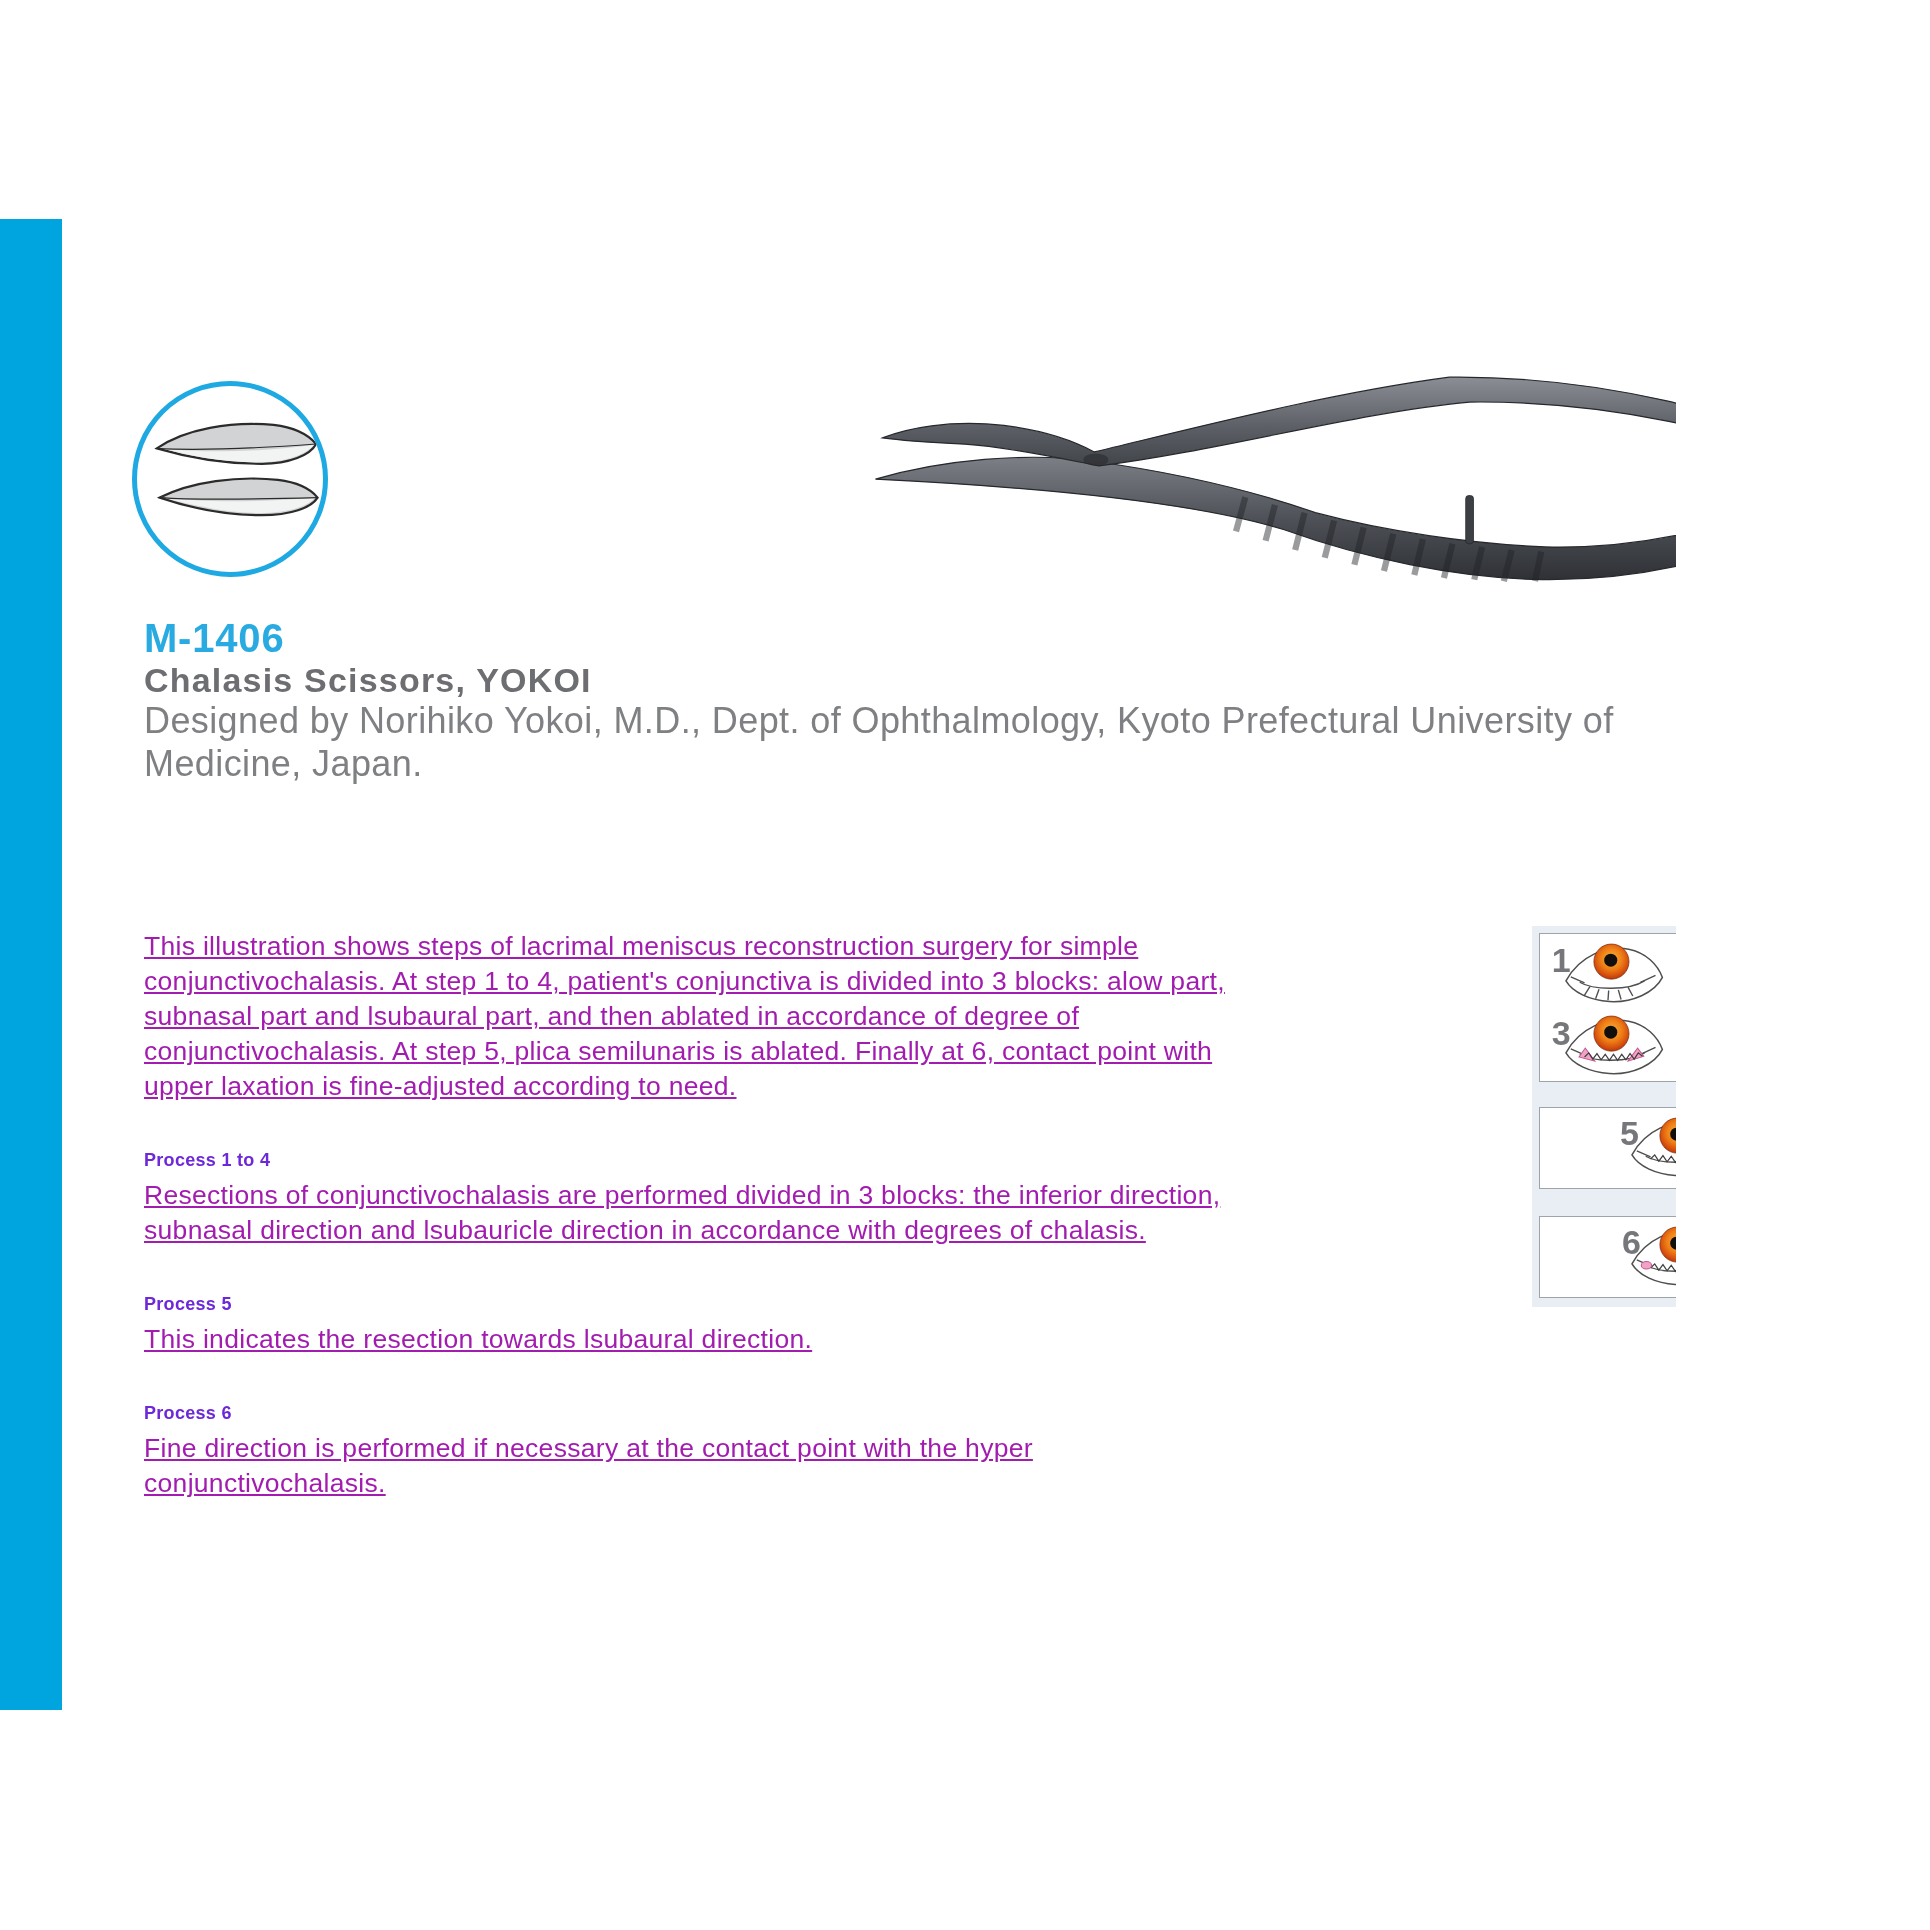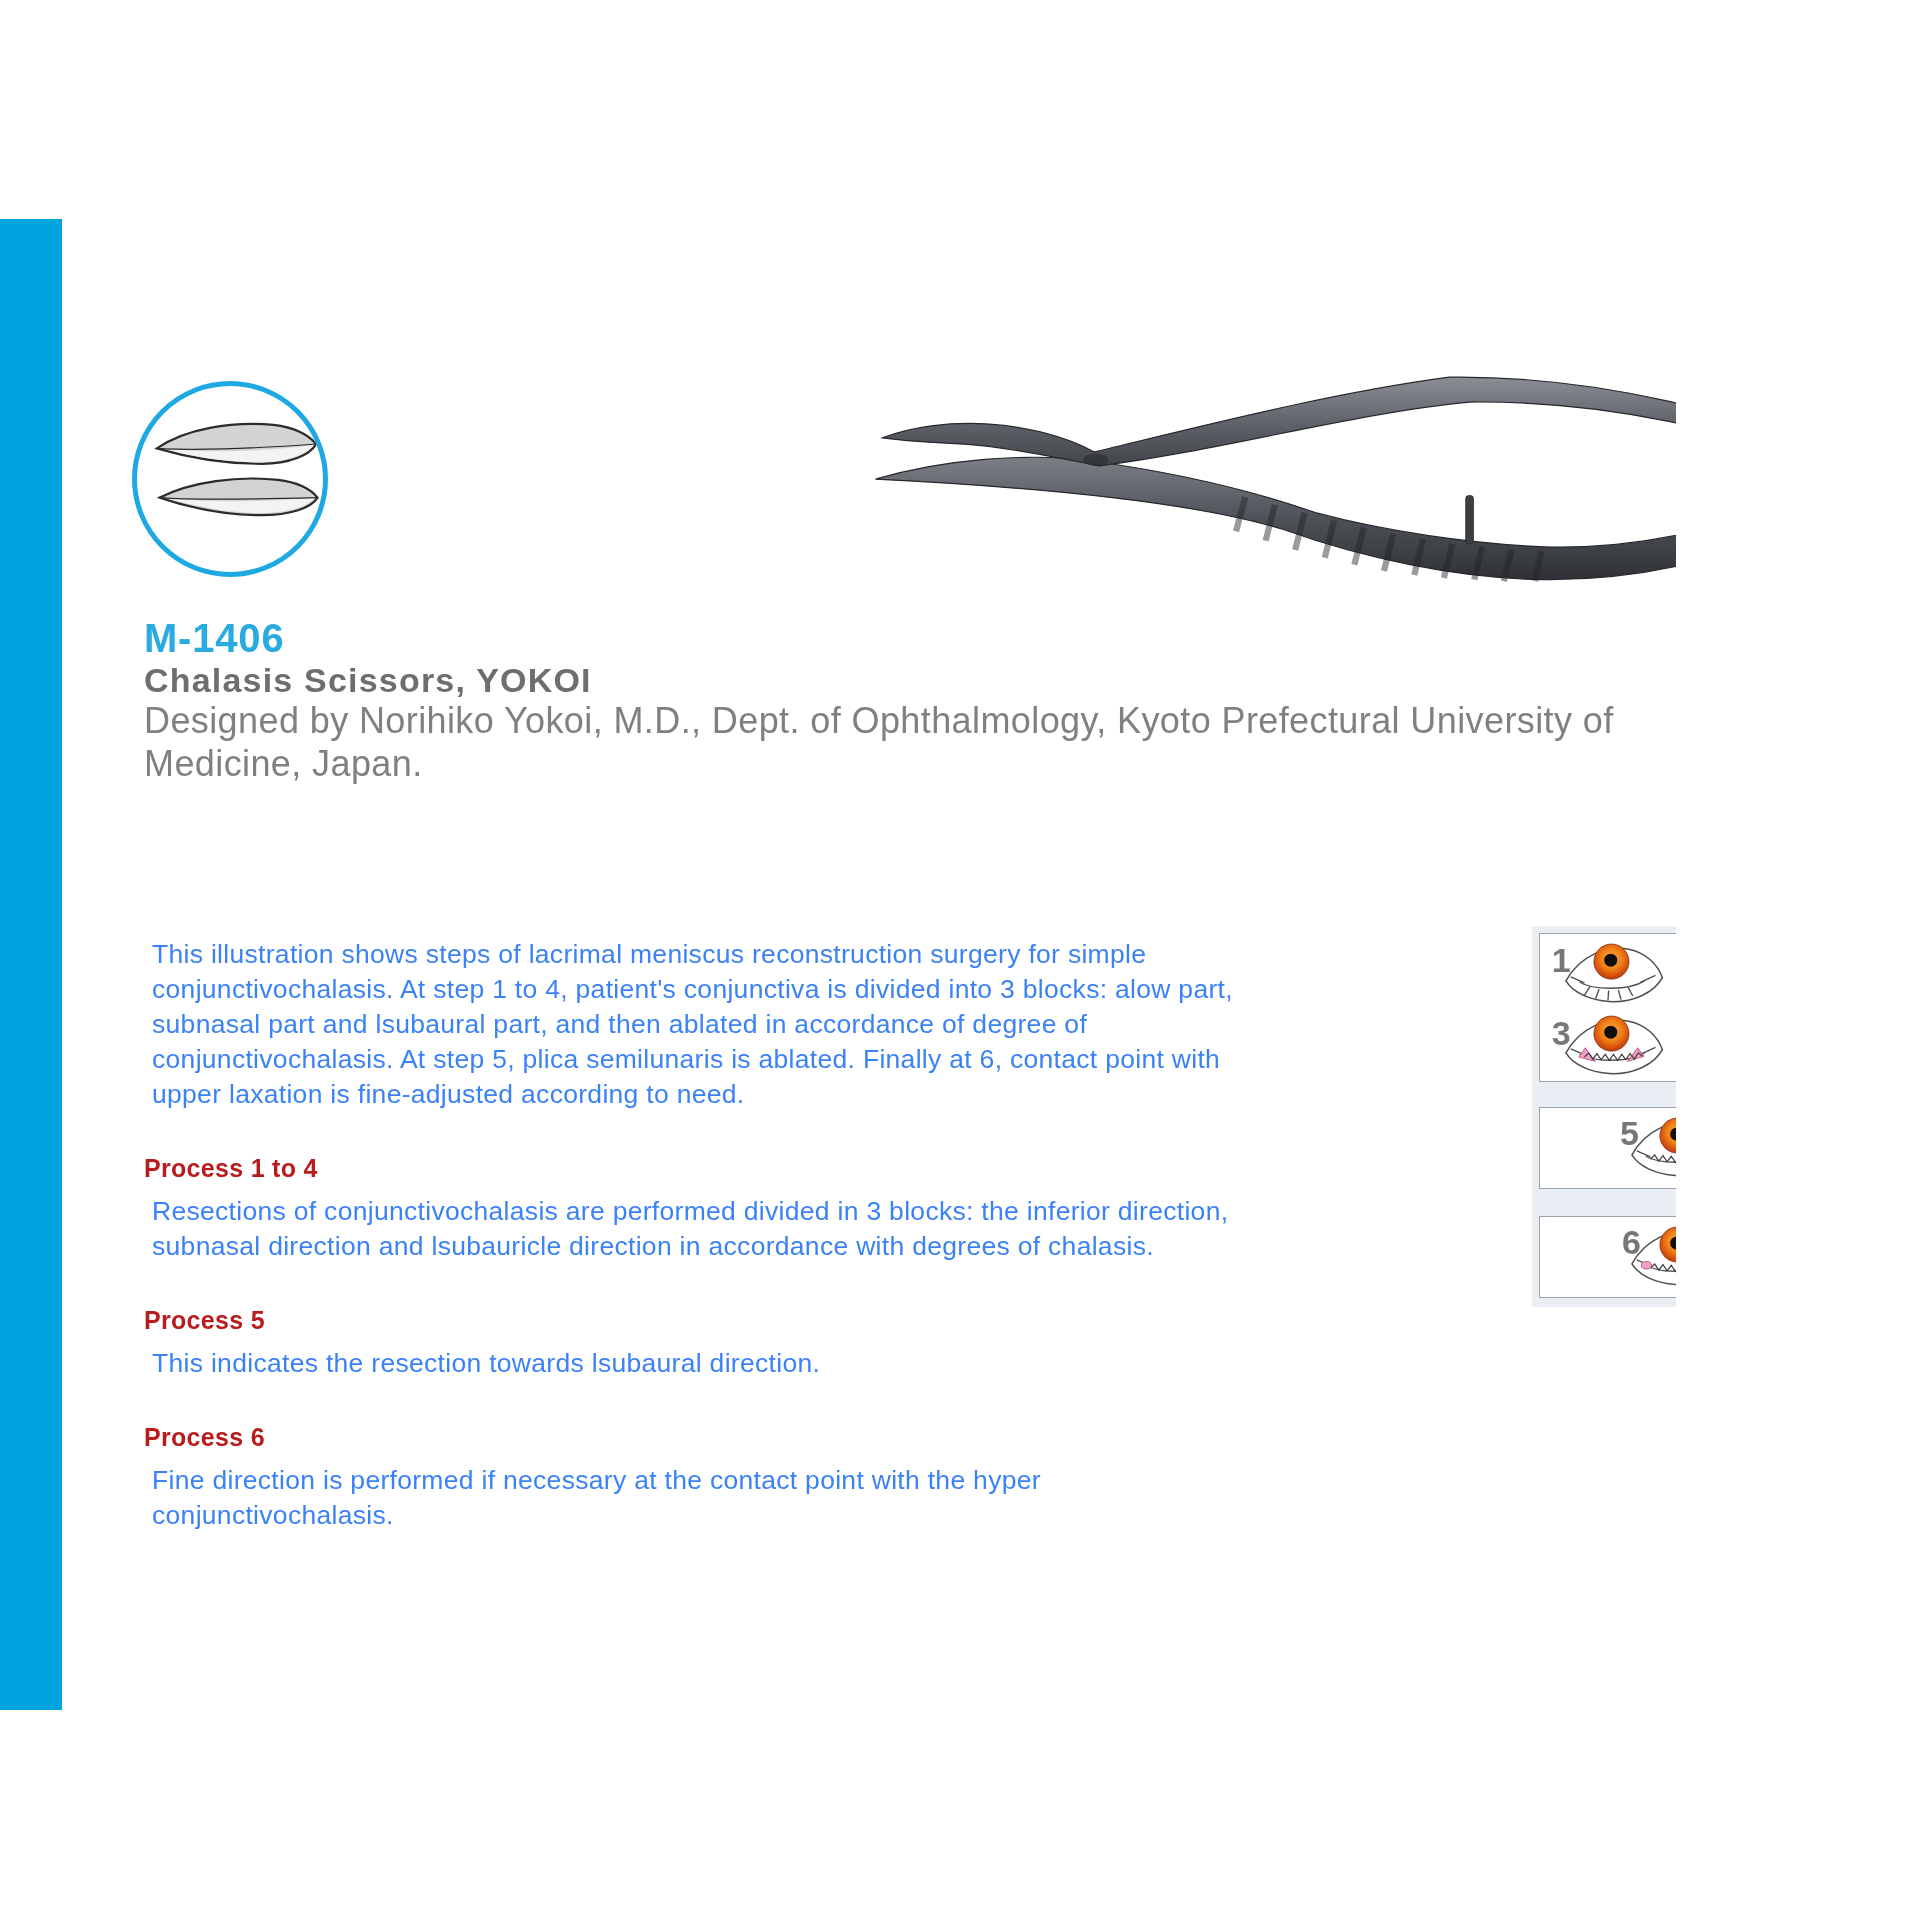--- a/index.html
+++ b/index.html
@@ -22,23 +22,23 @@
   .photo{position:absolute;left:856px;top:335px;width:1059px;height:265px;}
   .photo svg{width:100%;height:100%;}
 
   
   .code{position:absolute;left:144px;top:616px;font-size:40px;font-weight:bold;color:#29ABE2;letter-spacing:0.8px;line-height:1.1;}
   .name{position:absolute;left:144px;top:662px;font-size:34px;font-weight:bold;color:#6D6E71;letter-spacing:1.2px;line-height:1.1;}
   .designer{position:absolute;left:144px;top:699px;font-size:36px;color:#7f8083;letter-spacing:0.4px;line-height:1.2;}
 
   
   .copy{position:absolute;left:144px;top:929px;width:1370px;}
-  .copy p{margin:8px;white-space:pre-line;font-size:26.5px;line-height:35px;letter-spacing:0.3px;color:#3b82f6;}
+  .copy p{margin:0;white-space:pre-line;font-size:26.5px;line-height:35px;letter-spacing:0.3px;color:#a21caf;text-decoration:underline;}
   .copy .sec{margin-top:39px;}
-  .copy h3{margin:0;font-size:25px;line-height:35px;font-weight:bold;color:#b91c1c;letter-spacing:0.3px;}
+  .copy h3{margin:0;font-size:18px;line-height:35px;font-weight:bold;color:#6d28d9;letter-spacing:0.3px;}
 
   
   .panel{position:absolute;left:1532px;top:926px;width:293px;height:381px;background:#E9EEF5;}
   .dbox{position:absolute;left:7px;width:273px;background:#ffffff;border:1.6px solid #9FA3AA;box-sizing:border-box;}
   .boxA{top:7px;height:149px;}
   .boxB{top:181px;height:82px;}
   .boxC{top:290px;height:82px;}
   .stepnum{position:absolute;font-size:34px;font-weight:bold;color:#76777A;line-height:1;}
   .eye{position:absolute;}
   .defs-holder{position:absolute;width:0;height:0;overflow:hidden;}

